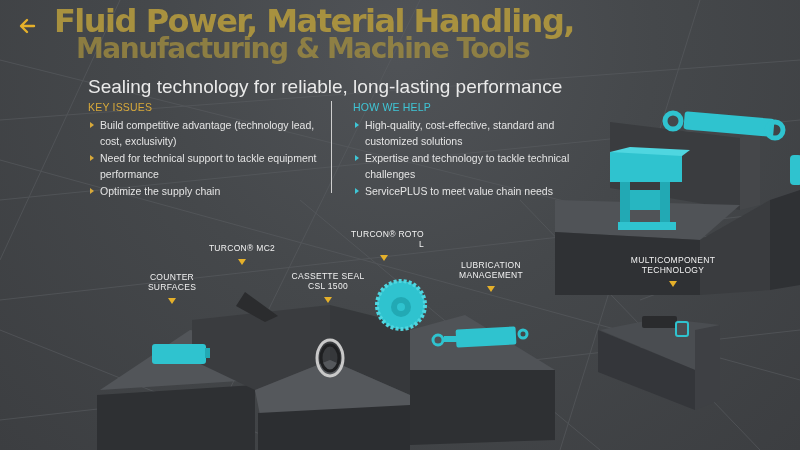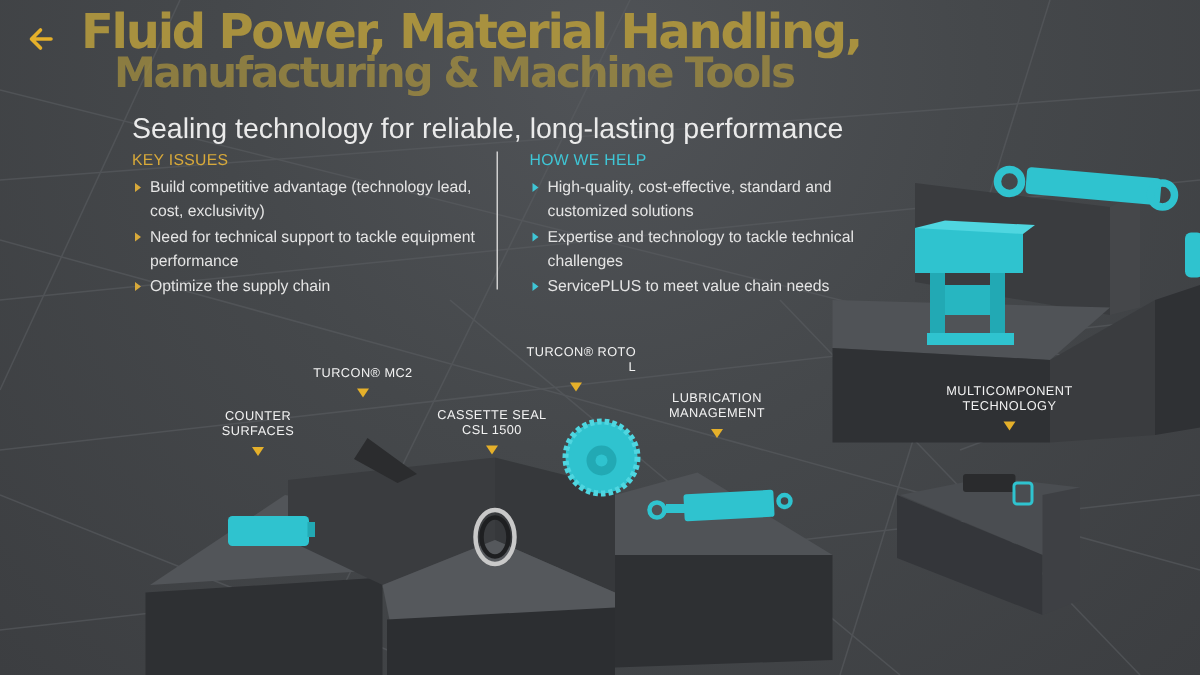--- a/index.html
+++ b/index.html
@@ -176,21 +176,21 @@
   </div>
   <div class="label" style="left:288px;top:271px;width:80px;">
     <span>CASSETTE SEAL</span><br>
     <span>CSL 1500</span>
     <span class="tri"></span>
   </div>
   <div class="label" style="left:344px;top:229px;width:80px;text-align:right;">
     <span>TURCON® ROTO L</span>
     <span class="tri"></span>
   </div>
-  <div class="label" style="left:443px;top:260px;width:70px;">
+  <div class="label" style="left:456px;top:260px;width:70px;">
     <span>LUBRICATION</span><br>
     <span>MANAGEMENT</span>
     <span class="tri"></span>
   </div>
   <div class="label" style="left:630px;top:255px;width:86px;">
     <span>MULTICOMPONENT</span><br>
     <span>TECHNOLOGY</span>
     <span class="tri"></span>
   </div>
 </div>

